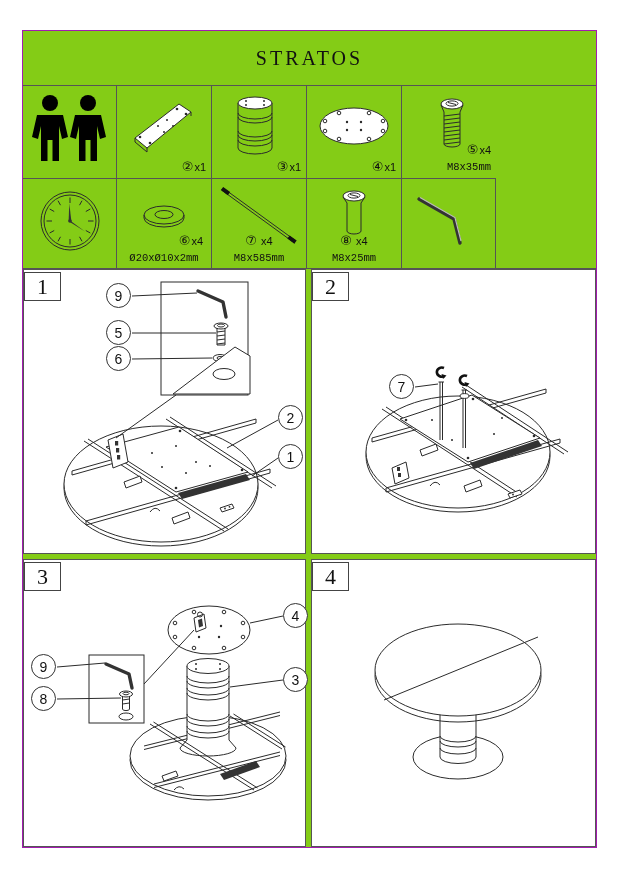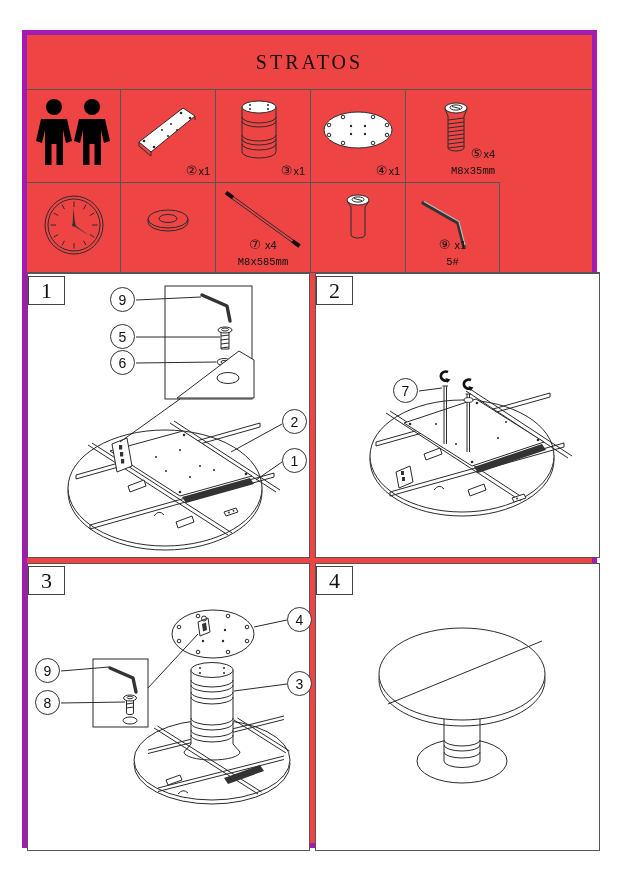--- a/index.html
+++ b/index.html
@@ -1,19 +1,19 @@
 <!DOCTYPE html>
 <html><head>
 <meta charset="utf-8">
 <style>
   html,body{margin:0;padding:0;background:#fff;}
   .page{position:relative;width:620px;height:877px;background:#fff;
         font-family:"Liberation Sans",sans-serif;color:#1a1a1a;overflow:hidden;}
   .frame{position:absolute;left:22px;top:30px;width:575px;height:818px;
-         border:5px solid #a21caf;box-sizing:border-box;background:#ef4444;}
+         border:1px solid #a21caf;box-sizing:border-box;background:#84cc16;}
   .titlebar{height:54px;border-bottom:1px solid #555;display:flex;align-items:center;justify-content:center;}
   .titlebar h1{margin:0;font-family:"Liberation Serif",serif;font-weight:normal;
                font-size:20px;letter-spacing:3px;color:#111;}
   
   .prow{display:grid;grid-template-columns:94px 95px 95px 95px 94px 100px;}
   .prow1{height:93px;}
   .prow2{height:90px;}
   .pcell{position:relative;border-right:1px solid #555;border-bottom:1px solid #555;box-sizing:border-box;}
   .pcell:last-child{border-right:none;}
   .pcell svg{position:absolute;left:0;top:0;}
@@ -184,20 +184,24 @@
         <circle class="dk" cx="47" cy="42" r="1.8"></circle>
       </svg>
     </div>
 
     <div class="pcell">
       <svg width="95" height="89" viewBox="0 0 95 89">
         <ellipse class="ln" cx="47" cy="36" rx="20" ry="9"></ellipse>
         <path class="ln" d="M27,36 l0,3 a20,9 0 0 0 40,0 l0,-3"></path>
         <ellipse class="ln" cx="47" cy="35.5" rx="9" ry="4"></ellipse>
       </svg>
+      <div class="plabel pos-bc">
+        <div style="text-align:right;padding-right:8px;"><span class="pid">⑥</span><span class="pqty">x4</span></div>
+        <div class="pspec">Ø20xØ10x2mm</div>
+      </div>
     </div>
 
     <div class="pcell">
       <svg width="95" height="89" viewBox="0 0 95 89">
         <line class="ln" x1="11" y1="9" x2="84" y2="62"></line>
         <line class="ln" x1="9.5" y1="11" x2="82.5" y2="64"></line>
         <line stroke="#111" stroke-width="4" x1="10" y1="9.5" x2="17" y2="14.6"></line>
         <line stroke="#111" stroke-width="4" x1="76.5" y1="58" x2="83.5" y2="63.1"></line>
       </svg>
       <div class="plabel pos-bc">
@@ -206,31 +210,31 @@
       </div>
     </div>
 
     <div class="pcell">
       <svg width="95" height="89" viewBox="0 0 95 89">
         <ellipse class="wh" cx="47" cy="17" rx="11" ry="5"></ellipse>
         <ellipse class="ln" cx="47" cy="16.5" rx="6" ry="2.6"></ellipse>
         <line class="ln" x1="43" y1="15.5" x2="51" y2="17.5"></line>
         <path class="ln" d="M36,18 L40,24 L40,52 a7,3 0 0 0 14,0 L54,24 L58,18"></path>
       </svg>
+      <div class="plabel pos-bc">
+        <div><span class="pid">⑧</span> <span class="pqty">x4</span></div>
+        <div class="pspec">M8x25mm</div>
+      </div>
     </div>
 
     <div class="pcell">
       <svg width="94" height="89" viewBox="0 0 94 89">
         <path class="thick" stroke-width="5" d="M17,20 L52,40 L58,64"></path>
         <path stroke="#bbb" stroke-width="1.2" fill="none" d="M18,18.6 L53,38.6 L59,62"></path>
       </svg>
-      <div class="plabel pos-bc">
-        <div><span class="pid">⑨</span> <span class="pqty">x1</span></div>
-        <div class="pspec">5#</div>
-      </div>
     </div>
 
     <div class="pcell"></div>
   </div>
 
   <div class="steps">
 
     <div class="panel" id="p1">
       <svg width="283" height="285" viewBox="0 0 283 285">
 

